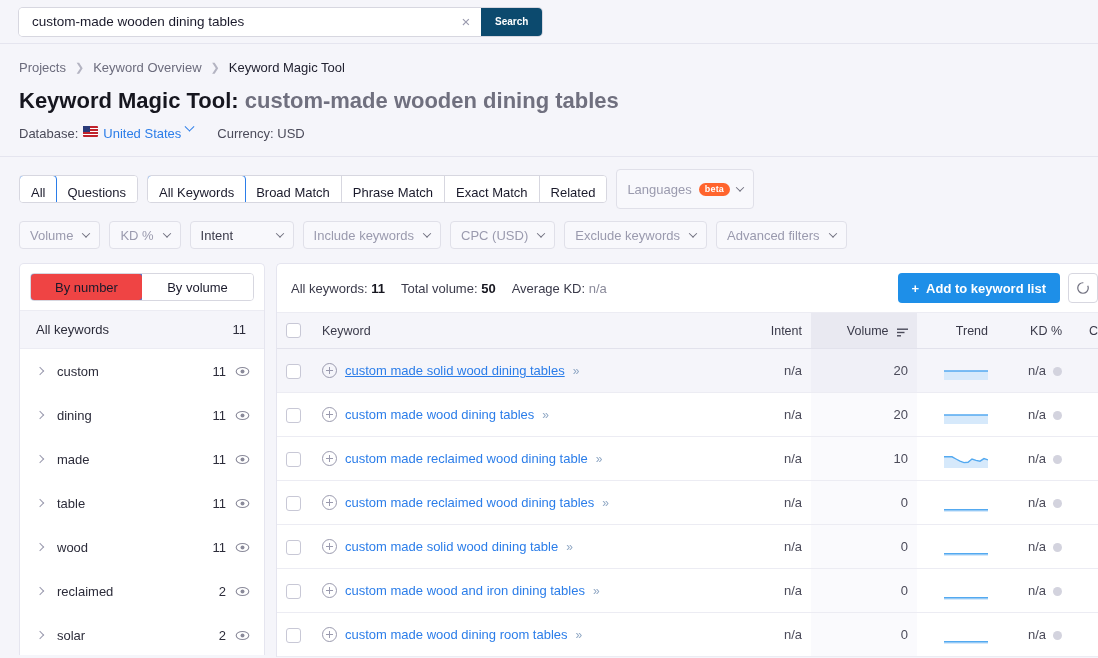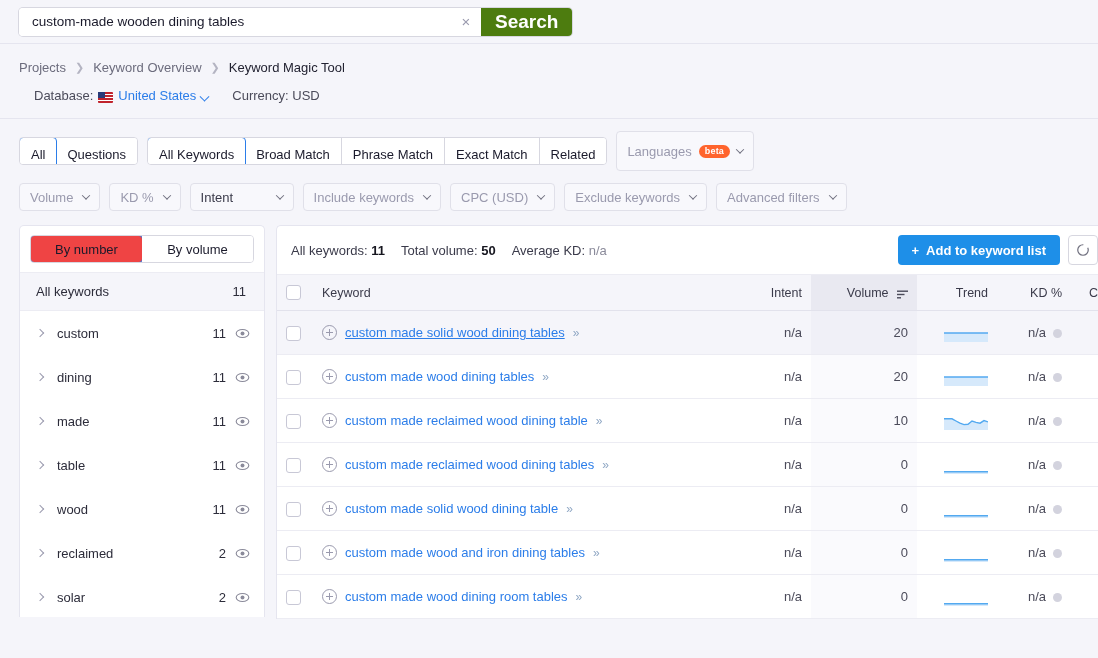--- a/index.html
+++ b/index.html
@@ -41,24 +41,24 @@
   }
   .search-clear {
     width: 30px;
     display: flex; align-items: center; justify-content: center;
     background: #fff;
     color: #9a9aae;
     font-size: 15px;
     cursor: pointer;
   }
   .search-btn {
-    background: #4d7c0f;
+    background: #0c4a6e;
     color: #fff;
     border: none;
-    font-size: 19px;
+    font-size: 10px;
     font-weight: bold;
     padding: 0 14px;
     cursor: pointer;
     font-family: "Liberation Sans", sans-serif;
   }
 
   
   .page-head { padding: 16px 19px 0 19px; }
   .breadcrumb {
     font-size: 13px;
@@ -82,21 +82,21 @@
   .title-query { color: #70707f; font-weight: bold; }
 
   .meta-row {
     display: flex;
     align-items: center;
     font-size: 13px;
     color: #4b4b5a;
     gap: 24px;
     padding-bottom: 15px;
   }
-  .meta-db { display: flex; align-items: flex-end; gap: 5px; margin-left: 15px; }
+  .meta-db { display: flex; align-items: flex-start; gap: 5px; }
   .flag {
     display: inline-block;
     width: 15px; height: 11px;
     background: linear-gradient(#c0232c 0 14%, #fff 14% 28%, #c0232c 28% 42%, #fff 42% 56%, #c0232c 56% 70%, #fff 70% 85%, #c0232c 85% 100%);
     position: relative;
     border-radius: 1px;
     vertical-align: middle;
   }
   .flag::before {
     content: "";
@@ -367,20 +367,24 @@
 <div class="page-head">
 
   <div class="breadcrumb">
     <a>Projects</a>
     <span class="sep">❯</span>
     <a>Keyword Overview</a>
     <span class="sep">❯</span>
     <span class="current">Keyword Magic Tool</span>
   </div>
 
+  <div class="title-row">
+    <span class="title-main">Keyword Magic Tool:</span>
+    <span class="title-query">custom-made wooden dining tables</span>
+  </div>
 
   <div class="meta-row">
     <div class="meta-db">
       <span>Database:</span>
       <span class="flag"></span>
       <span class="db-link">United States</span>
       <span class="caret"></span>
     </div>
     <div>Currency: USD</div>
   </div>

